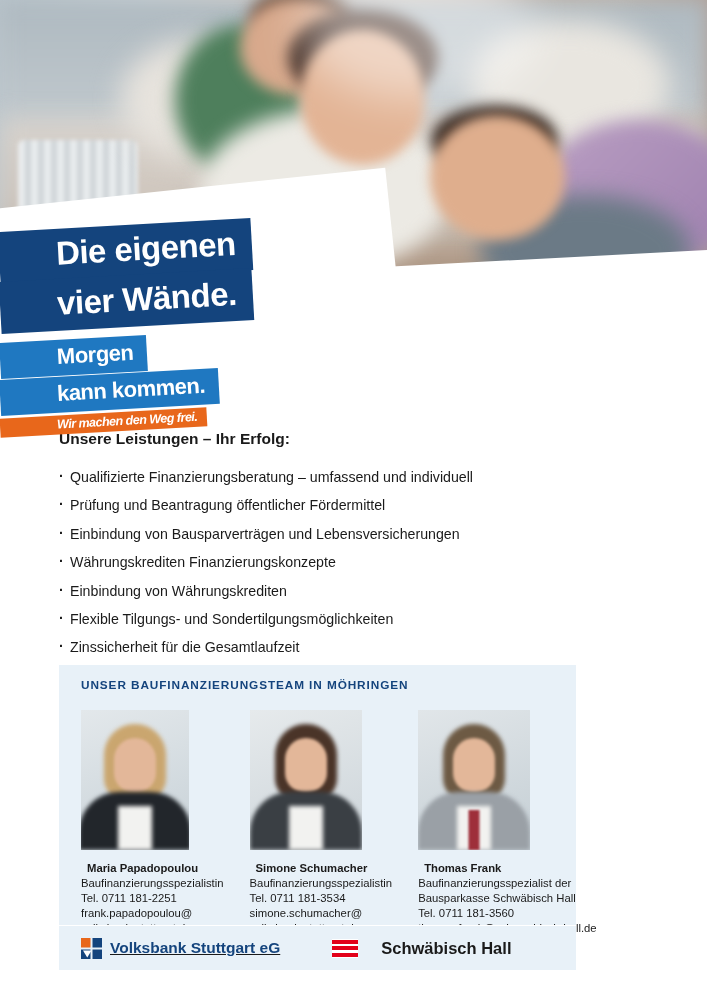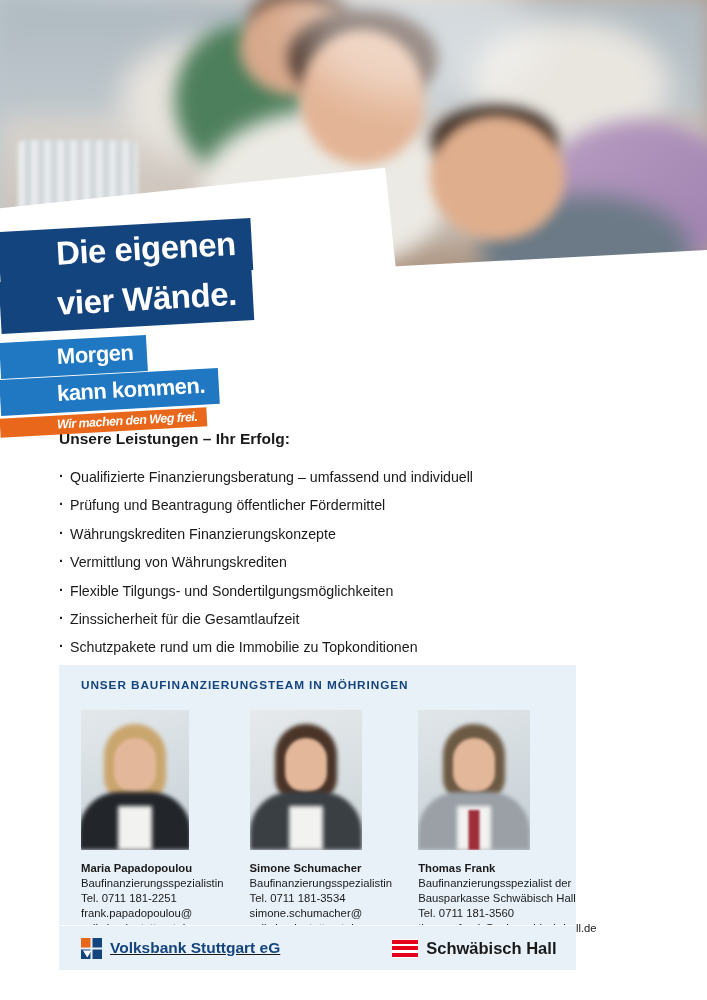--- a/index.html
+++ b/index.html
@@ -312,21 +312,21 @@
     position: absolute;
     left: 50%; transform: translateX(-50%);
     bottom: 0;
     width: 11px; height: 40px;
     background: #9e2f3a;
     filter: blur(1px);
   }
   .member-name {
     font-size: 11.3px;
     font-weight: bold;
-    margin: 12px 0 2px 0;
+    margin: 12px 0 2px 6px;
     color: #1a1a1a;
   }
   .member-lines {
     font-size: 11.3px;
     line-height: 1.32;
     color: #1a1a1a;
   }
   .member-lines div { white-space: nowrap; }
 
   
@@ -353,22 +353,22 @@
     position: relative;
   }
   .logo-vb-text {
     color: #14447d;
     font-size: 15.5px;
     font-weight: bold;
   }
   .logo-sh {
     display: flex;
     align-items: center;
-    margin-left: 112px;
-    gap: 8px;
+    margin-left: 52px;
+    gap: 23px;
   }
   .sh-mark {
     width: 26px; height: 19px;
     position: relative;
     background: #ffffff;
   }
   .sh-bar {
     position: absolute;
     left: 0; width: 26px; height: 4px;
     background: #e2001a;
@@ -415,22 +415,23 @@
   <span class="claim-line claim-l3">Morgen</span>
   <span class="claim-line claim-l4">kann kommen.</span>
   <span class="claim-line claim-l5">Wir machen den Weg frei.</span>
 </div>
 
 <div class="content">
   <h2 class="section-title">Unsere Leistungen – Ihr Erfolg:</h2>
   <ul class="benefits">
     <li>Qualifizierte Finanzierungsberatung – umfassend und individuell</li>
     <li>Prüfung und Beantragung öffentlicher Fördermittel</li>
+    <li>Einbindung von Bausparverträgen und Lebensversicherungen</li>
     <li>Währungskrediten Finanzierungskonzepte</li>
-    <li>Vermittlung von Währungskrediten</li>
+    <li>Einbindung von Währungskrediten</li>
     <li>Flexible Tilgungs- und Sondertilgungsmöglichkeiten</li>
     <li>Zinssicherheit für die Gesamtlaufzeit</li>
     <li>Schutzpakete rund um die Immobilie zu Topkonditionen</li>
     <li>Auf Wunsch Ratenschutz bei Arbeitslosigkeit</li>
   </ul>
 </div>
 
 <div class="team">
   <div class="team-title">UNSER BAUFINANZIERUNGSTEAM IN MÖHRINGEN</div>
   <div class="team-members">

